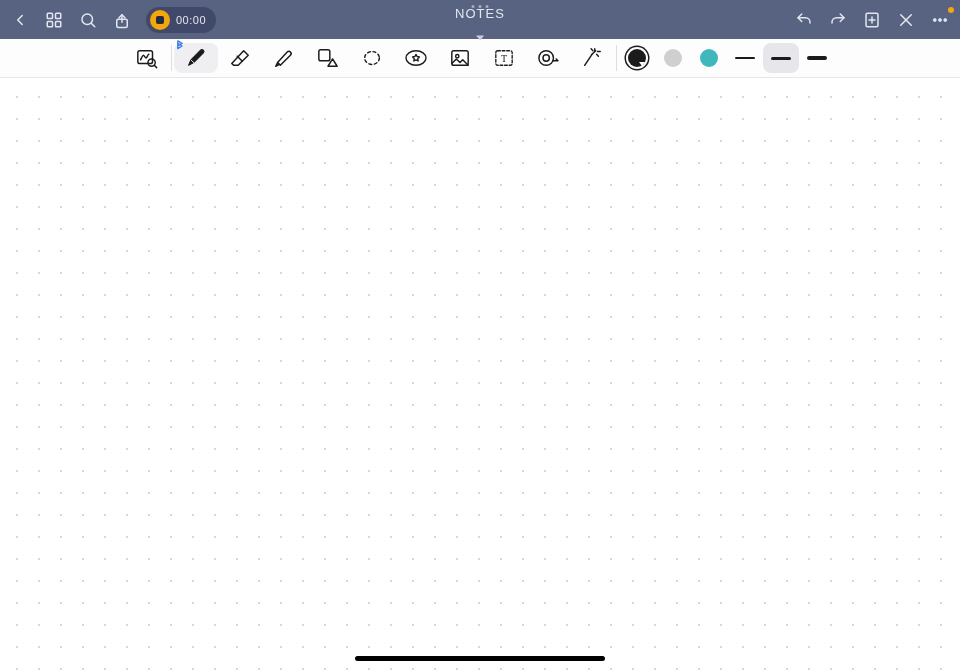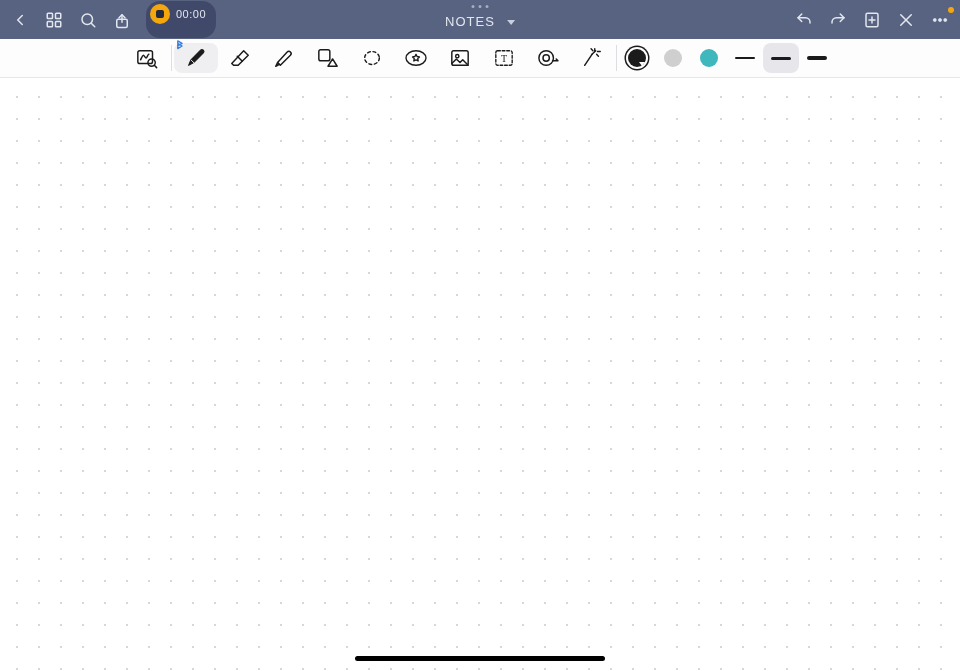--- a/index.html
+++ b/index.html
@@ -10,24 +10,24 @@
     display: flex;
     align-items: center;
     padding: 0 10px;
     position: relative;
     color: #d9dde6;
   }
   .titlebar .left, .titlebar .right { display:flex; align-items:center; gap:14px; }
   .titlebar .right { margin-left:auto; }
   .drag-dots { position:absolute; left:50%; top:5px; transform:translateX(-50%); display:flex; gap:4px;}
   .drag-dots span{ width:3px; height:3px; border-radius:50%; background:#a6adc0; display:block;}
-  .title-center { position:absolute; left:50%; top:50%; transform:translate(-50%,-40%); display:flex; align-items:center; gap:12px; font-size:13px; letter-spacing:1px; color:#e2e6ee; cursor:pointer;}
+  .title-center { position:absolute; left:50%; top:50%; transform:translate(-50%,-40%); display:flex; align-items:center; gap:12px; font-size:13px; letter-spacing:1px; color:#e2e6ee; cursor:pointer;flex-direction:column;}
   .tb-icon { width:20px; height:20px; display:flex; align-items:center; justify-content:center; cursor:pointer; }
   .tb-icon svg { stroke:#e2e6ee; }
-  .rec-pill { display:flex; align-items:center; gap:6px; background:#41496a; padding:3px 10px 14px 4px; border-radius:14px; cursor:pointer;}
+  .rec-pill { display:flex; align-items:center; gap:6px; background:#41496a; padding:3px 10px 3px 4px; border-radius:14px; cursor:pointer;}
   .rec-dot-outer{ width:20px; height:20px; border-radius:50%; background:#f4a60d; display:flex; align-items:center; justify-content:center;}
   .rec-dot-inner{ width:8px; height:8px; border-radius:2px; background:#242a3f;}
   .rec-time{ font-size:11px; color:#e2e6ee; letter-spacing:0.5px;}
   .more-wrap{position:relative;}
   .more-badge{ position:absolute; top:-3px; right:-4px; width:6px; height:6px; border-radius:50%; background:#f4a60d;}
   .toolbar {
     height: 39px;
     background:#fdfdfd;
     border-bottom:1px solid #e7e7e9;
     display:flex; align-items:center; justify-content:center;

